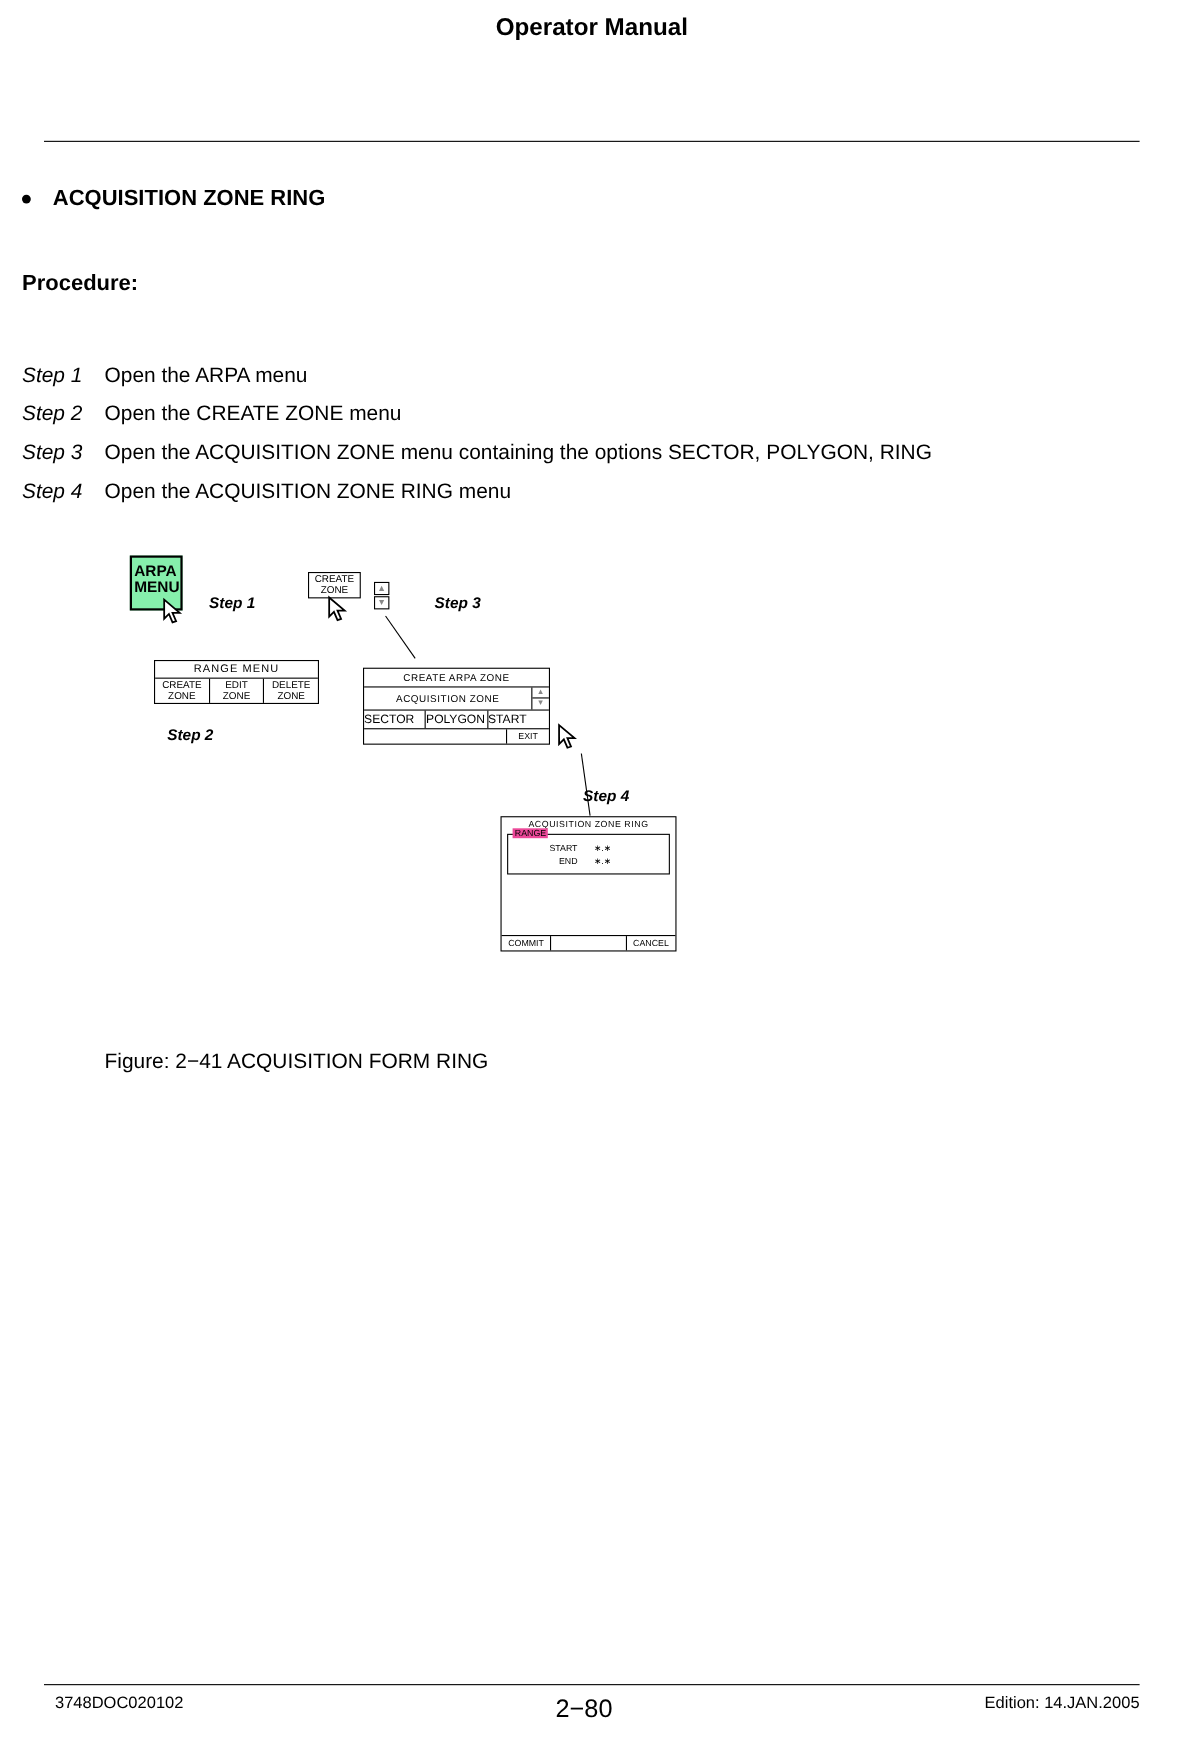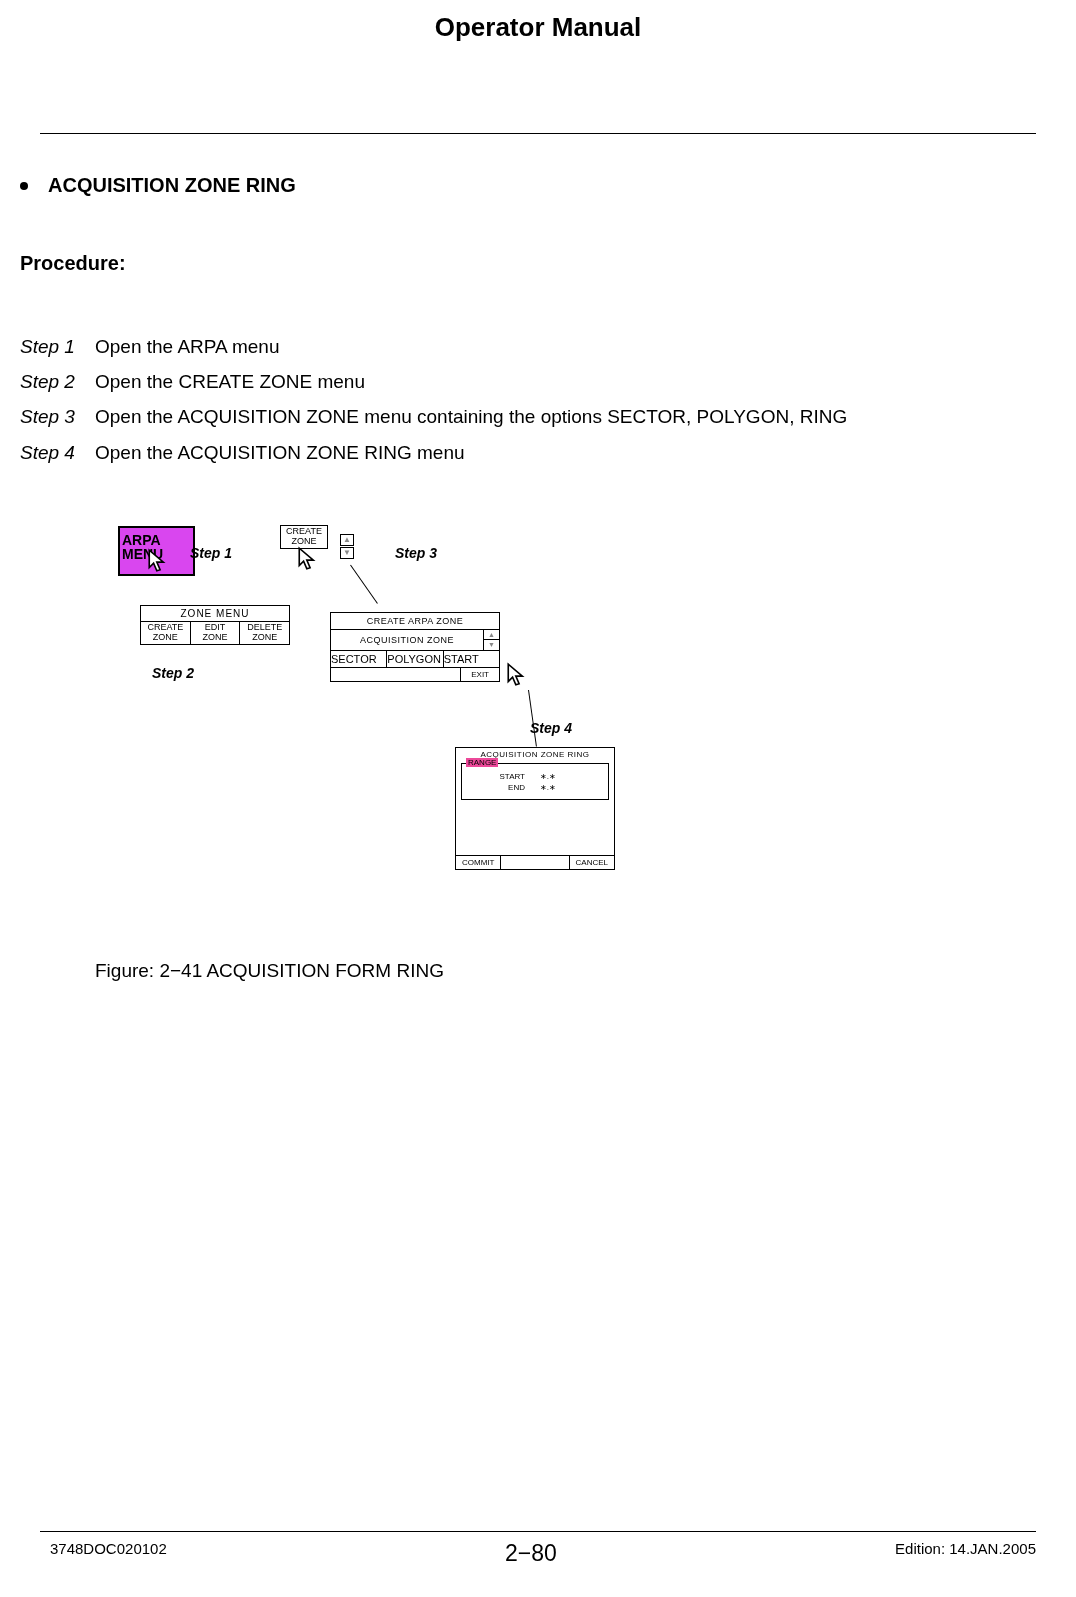--- a/index.html
+++ b/index.html
@@ -9,21 +9,21 @@
       background: #fff;
       color: #000;
       width: 1076px;
       height: 1597px;
       position: relative;
       padding: 0;
     }
     .page-header {
       text-align: center;
       font-weight: bold;
-      font-size: 26px;
+      font-size: 22px;
       padding-top: 12px;
       padding-bottom: 90px;
     }
     .hr-top {
       border: none;
       border-top: 1.5px solid #000;
       margin: 0 40px 40px 40px;
     }
     .content {
       padding-right: 100px;
@@ -94,25 +94,25 @@
       font-size: 15px;
       margin-left: 10px;
     }
     .footer-center {
       font-size: 23px;
       font-weight: normal;
     }
     .arpa-menu-click {
       position: absolute;
       left: 8px;
-      top: 16px;
-      width: 77px;
+      top: 0;
+      width: 48px;
       height: 50px;
       border: 2.5px solid #000;
-      background: #d946ef;
+      background: #86efac;
     }
     .arpa-menu-click-inner {
       font-family: Arial, sans-serif;
       font-weight: 900;
       font-size: 14px;
       line-height: 1.0;
       padding: 5px 2px;
       text-align: left;
     }
     .cursor-svg {
@@ -354,21 +354,21 @@
         <div>ARPA</div>
         <div>MENU</div>
       </div>
     </div>
     <svg class="cursor-svg" style="left:36px;top:38px;" viewBox="0 0 24 24">
         <path d="M3 2 L3 18 L7 14 L10 21 L13 20 L10 13 L16 13 Z" fill="#fff" stroke="#000" stroke-width="1.5"></path>
       </svg>
     <div class="step-callout" style="left:80px;top:35px;">Step 1</div>
 
     <div class="arpa-submenu">
-      <div class="arpa-submenu-title">ZONE  MENU</div>
+      <div class="arpa-submenu-title">RANGE  MENU</div>
       <div class="arpa-submenu-row">
         <div class="arpa-submenu-cell">CREATE<br>ZONE</div>
         <div class="arpa-submenu-cell">EDIT<br>ZONE</div>
         <div class="arpa-submenu-cell">DELETE<br>ZONE</div>
       </div>
     </div>
     <div class="step-callout" style="left:42px;top:155px;">Step 2</div>
 
     <div class="create-zone-click">CREATE<br>ZONE</div>
     <svg class="cursor-svg" style="left:186px;top:36px;" viewBox="0 0 24 24">

